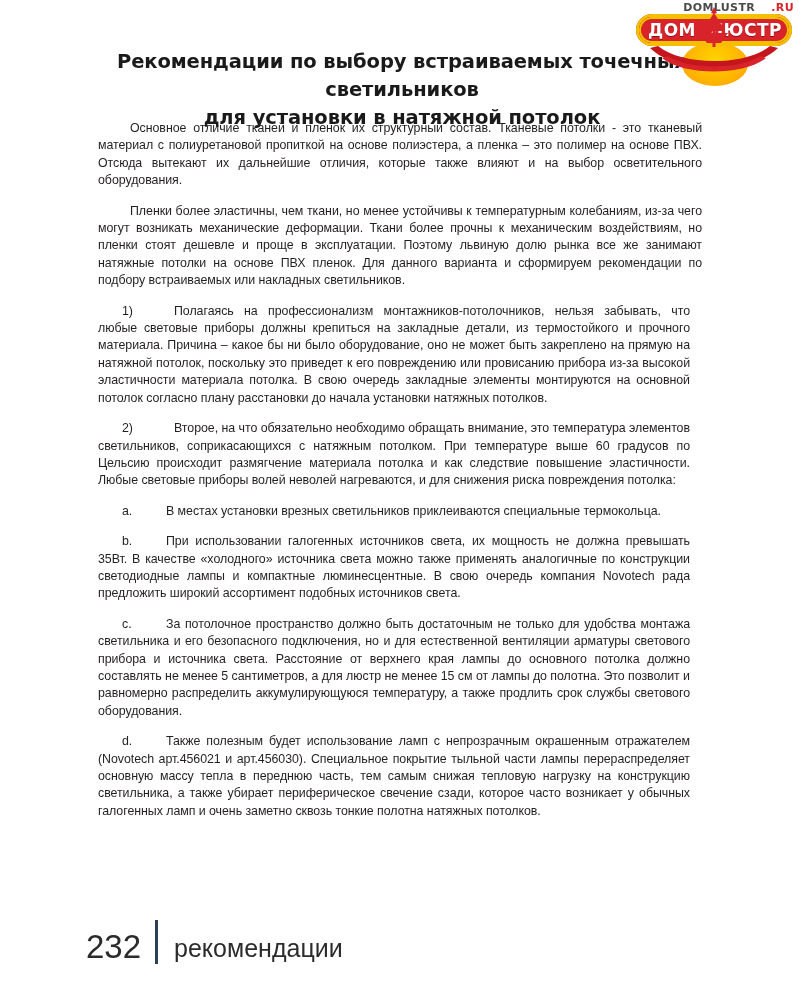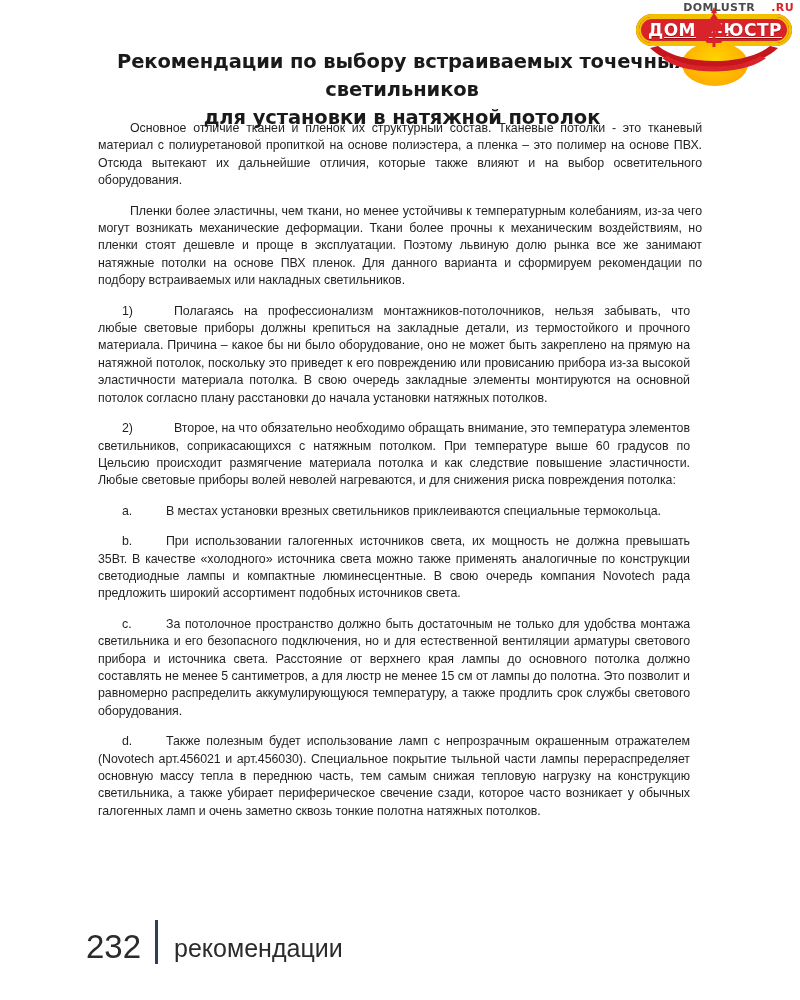--- a/index.html
+++ b/index.html
@@ -69,21 +69,20 @@
   }
   .logo-word {
     position: absolute;
     top: 20px;
     font-family: "DejaVu Sans", sans-serif;
     font-weight: bold;
     font-size: 17px;
     color: #ffffff;
     letter-spacing: 0.5px;
     text-shadow: 0 1px 0 #8c0f13;
-    text-decoration: underline;
   }
   .logo-word.left  { left: 18px; }
   .logo-word.right { right: 16px; }
 
   .logo-lamp {
     position: absolute;
     top: 7px;
     left: 68px;
     width: 32px;
     height: 44px;

